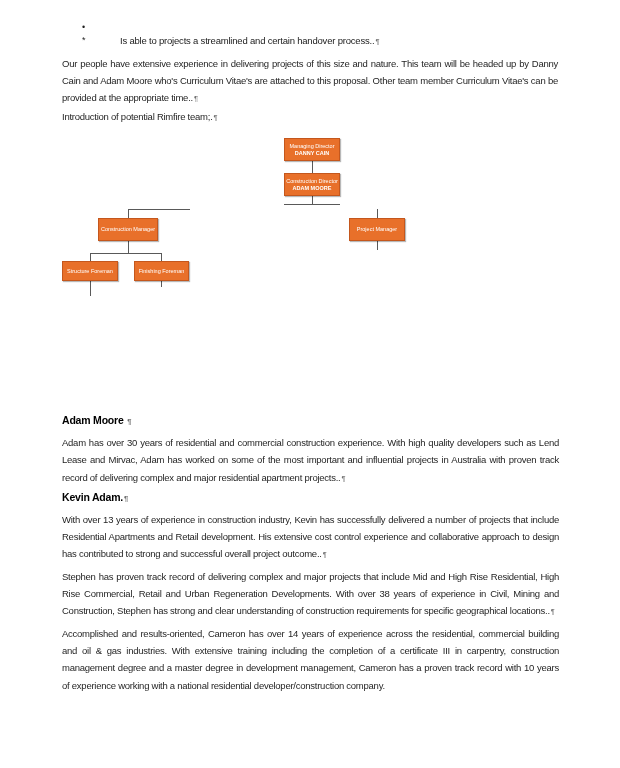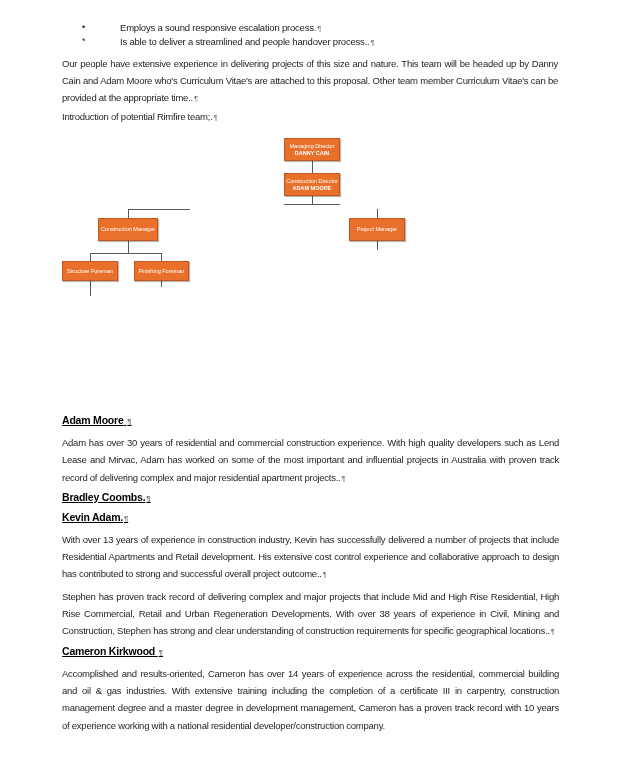--- a/index.html
+++ b/index.html
@@ -49,40 +49,37 @@
   #ln-cm-tail { left:128px; top:106px; height:12px; }
   #ln-cm-h    { left:90px;  top:118px; width:71px;  }
   #ln-sf-v    { left:90px;  top:118px; height:8px;  }
   #ln-ff-v    { left:161px; top:118px; height:8px;  }
   #ln-sf-tail { left:90px;  top:146px; height:15px; }
   #ln-ff-tail { left:161px; top:146px; height:6px;  }
 
   
   .team { position:absolute; left:62px; top:410px; width:497px; }
   .member-name { font-size:10.5px; line-height:13px; margin:4px 0 6px;
-                 font-weight:bold; color:#000000; letter-spacing:-0.2px;text-decoration:underline; }
+                 font-weight:bold; color:#000000; letter-spacing:-0.2px; }
   .member-bio { font-size:9.5px; line-height:17.3px; letter-spacing:-0.25px;
                 text-align:justify; margin:3px 0 4px; color:#1f1f1f; }
 </style>
 </head>
 <body>
 
 <div class="page">
 
   <div class="bullets">
     <div class="bullet-row">
       <span class="bullet-marker">•</span>
-      <span>
-        <span>Employs a sound responsive escalation process.</span><span class="pmark">¶</span>
-      </span>
     </div>
     <div class="bullet-row">
       <span class="bullet-marker">*</span>
       <span>
-        <span>Is able to deliver a streamlined and people handover process..</span><span class="pmark">¶</span>
+        <span>Is able to projects a streamlined and certain handover process..</span><span class="pmark">¶</span>
       </span>
     </div>
   </div>
 
   <div class="para" style="left:62px; top:108px; width:496px;">
     <span>Introduction of potential Rimfire team;.</span><span class="pmark">¶</span>
   </div>
 
   <div class="para para-justify" style="left:62px; top:55px; width:496px;">
     <span>Our people have extensive experience in delivering projects of this size and nature. This team will be headed up by Danny Cain and Adam Moore who's Curriculum Vitae's are attached to this proposal. Other team member Curriculum Vitae's can be provided at the appropriate time..</span><span class="pmark">¶</span>
@@ -128,36 +125,30 @@
 
   <div class="team">
 
     <h3 class="member-name">
       <span>Adam Moore</span> <span class="pmark">¶</span>
     </h3>
     <p class="member-bio">
       <span>Adam has over 30 years of residential and commercial construction experience. With high quality developers such as Lend Lease and Mirvac, Adam has worked on some of the most important and influential projects in Australia with proven track record of delivering complex and major residential apartment projects..</span><span class="pmark">¶</span>
     </p>
 
-    <h3 class="member-name">
-      <span>Bradley Coombs.</span><span class="pmark">¶</span>
-    </h3>
 
     <h3 class="member-name">
       <span>Kevin Adam.</span><span class="pmark">¶</span>
     </h3>
     <p class="member-bio">
       <span>With over 13 years of experience in construction industry, Kevin has successfully delivered a number of projects that include Residential Apartments and Retail development. His extensive cost control experience and collaborative approach to design has contributed to strong and successful overall project outcome..</span><span class="pmark">¶</span>
     </p>
 
     <p class="member-bio">
       <span>Stephen has proven track record of delivering complex and major projects that include Mid and High Rise Residential, High Rise Commercial, Retail and Urban Regeneration Developments. With over 38 years of experience in Civil, Mining and Construction, Stephen has strong and clear understanding of construction requirements for specific geographical locations..</span><span class="pmark">¶</span>
     </p>
 
-    <h3 class="member-name">
-      <span>Cameron Kirkwood</span> <span class="pmark">¶</span>
-    </h3>
     <p class="member-bio">
       <span>Accomplished and results-oriented, Cameron has over 14 years of experience across the residential, commercial building and oil &amp; gas industries. With extensive training including the completion of a certificate III in carpentry, construction management degree and a master degree in development management, Cameron has a proven track record with 10 years of experience working with a national residential developer/construction company.</span>
     </p>
 
   </div>
 </div>
 
 </body></html>

